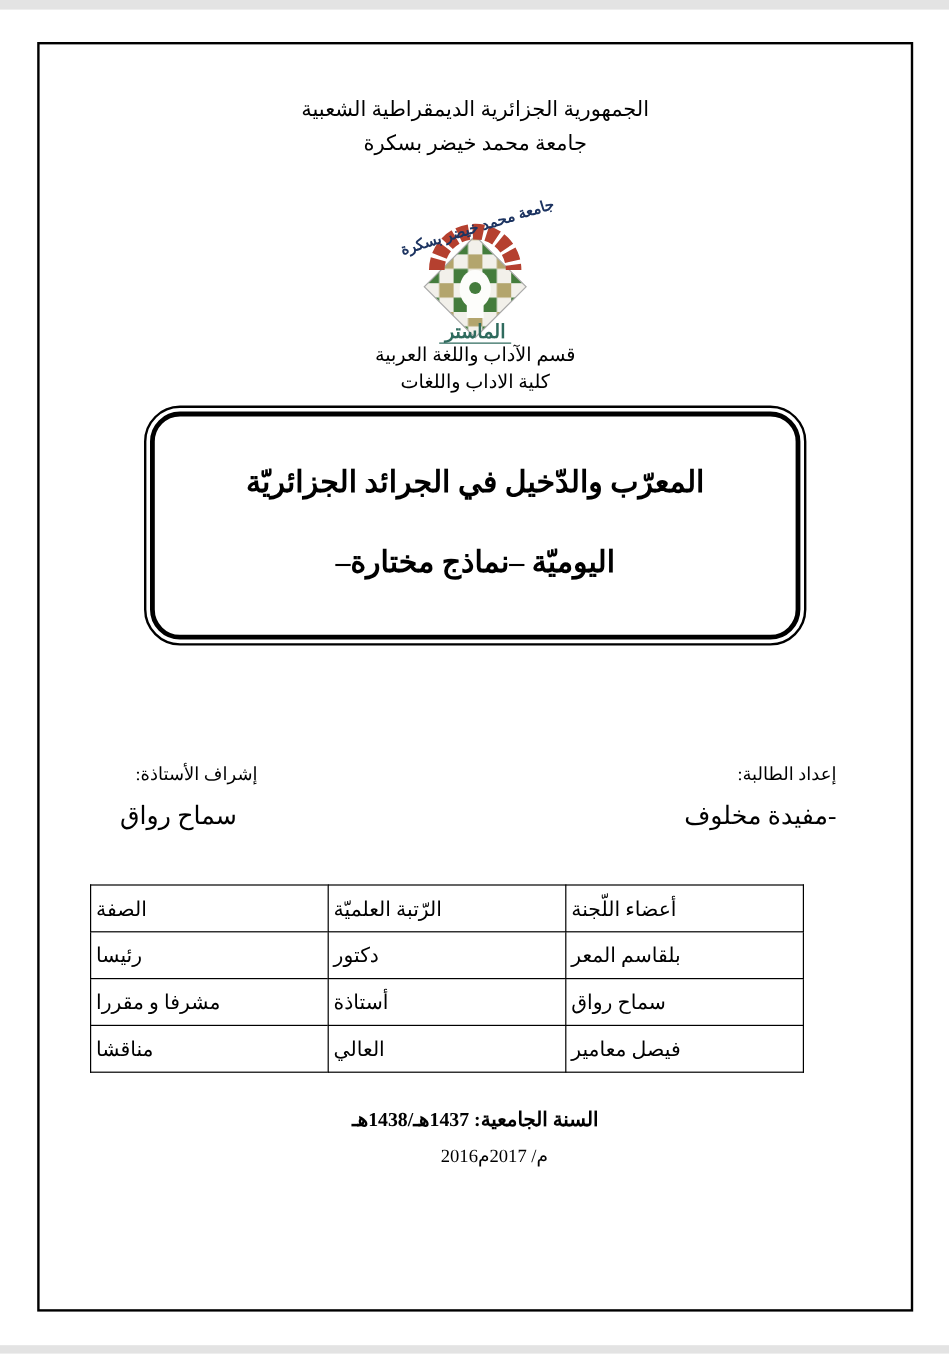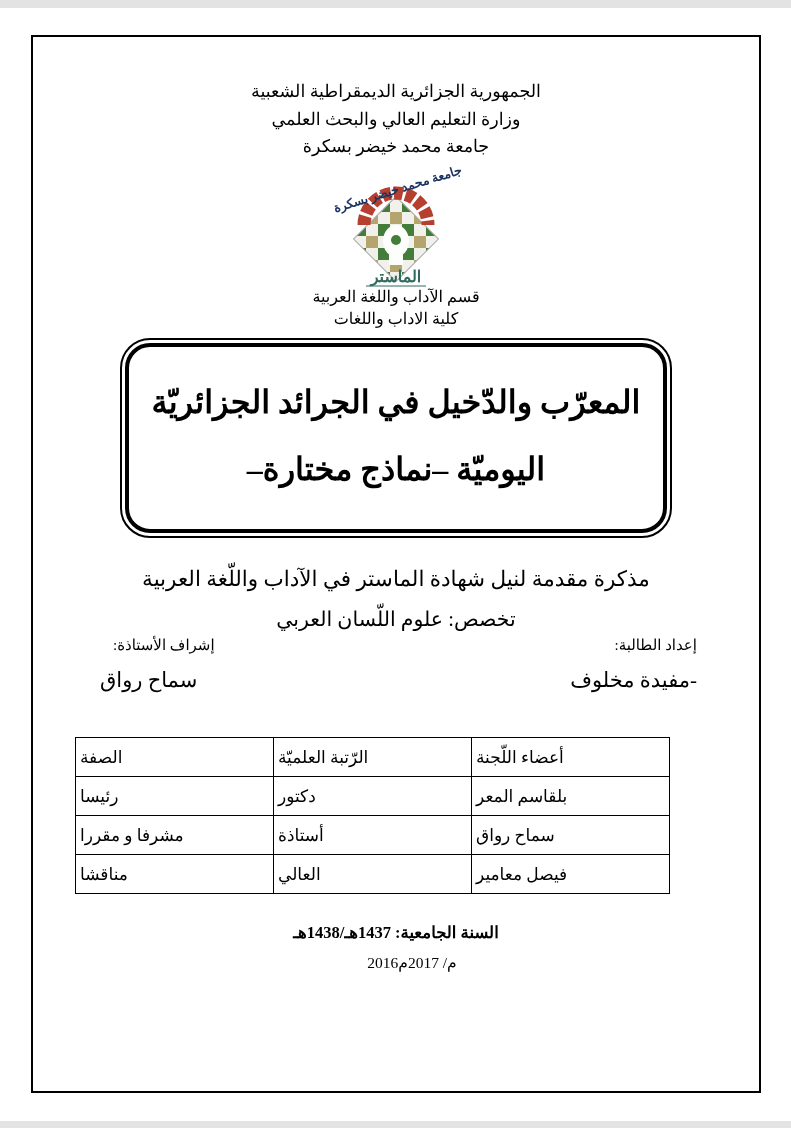--- a/index.html
+++ b/index.html
@@ -40,21 +40,21 @@
     padding: 3px;
     box-sizing: border-box;
   }
   .title-box-inner {
     width: 100%; height: 100%;
     border: 4px solid #000;
     border-radius: 25px;
     box-sizing: border-box;
     text-align: center;
   }
-  .title-line { font-weight: bold; font-size: 32px; line-height: 67px; }
+  .title-line { font-weight: bold; font-size: 25px; line-height: 67px; }
   .title-line.first { margin-top: 22px; }
 
   .memoir-block { top: 522px; font-size: 21.5px; line-height: 40px; }
   .memoir-block .line2 { font-size: 20.5px; }
 
   .label-small { position: absolute; font-size: 15px; }
   .name-large { position: absolute; font-size: 21px; }
 
   table.committee {
     position: absolute;
@@ -79,21 +79,20 @@
 </head>
 <body>
 
 <div class="band top"></div>
 <div class="band bottom"></div>
 
 <div class="frame">
 
   <div class="center-text gov-header" dir="rtl">
     <div>الجمهورية الجزائرية الديمقراطية الشعبية</div>
-    <div>وزارة التعليم العالي والبحث العلمي</div>
     <div>جامعة محمد خيضر بسكرة</div>
   </div>
 
   <div class="logo-wrap">
     <svg width="150" height="130" viewBox="0 0 150 130">
       <defs>
         <pattern id="mosaic" width="24" height="24" patternUnits="userSpaceOnUse" patternTransform="rotate(45 75 78)">
           <rect width="24" height="24" fill="#f2f0ea"></rect>
           <rect x="0" y="0" width="12" height="12" fill="#b3a56d"></rect>
           <rect x="12" y="12" width="12" height="12" fill="#447c3c"></rect>
@@ -119,24 +118,20 @@
     <div>كلية الاداب واللغات</div>
   </div>
 
   <div class="title-box-outer">
     <div class="title-box-inner" dir="rtl">
       <div class="title-line first">المعرّب والدّخيل في الجرائد الجزائريّة</div>
       <div class="title-line">اليوميّة –نماذج مختارة–</div>
     </div>
   </div>
 
-  <div class="center-text memoir-block" dir="rtl">
-    <div class="line1">مذكرة مقدمة لنيل شهادة الماستر في الآداب واللّغة العربية</div>
-    <div class="line2">تخصص: علوم اللّسان العربي</div>
-  </div>
 
   <div class="label-small" style="right: 62px; top: 599px;" dir="rtl">إعداد الطالبة:</div>
   <div class="label-small" style="left: 52px; top: 599px; margin-left: 28px;" dir="rtl">إشراف الأستاذة:</div>
   <div class="name-large" style="right: 62px; top: 631px;" dir="rtl">-مفيدة مخلوف</div>
   <div class="name-large" style="left: 67px; top: 631px;" dir="rtl">سماح رواق</div>
 
   <table class="committee" dir="rtl">
     <thead>
       <tr>
         <th>أعضاء اللّجنة</th>

